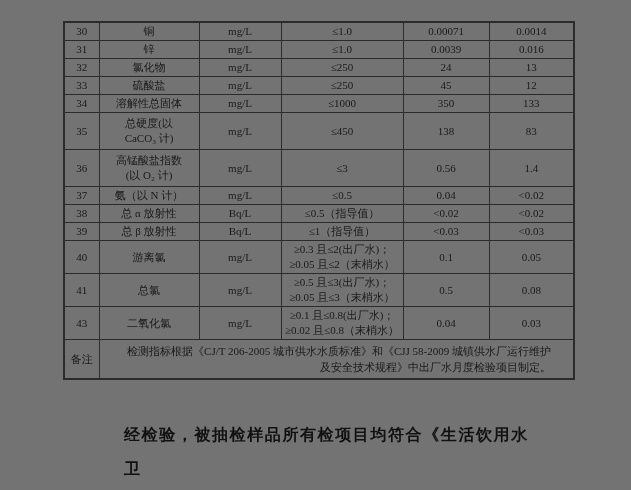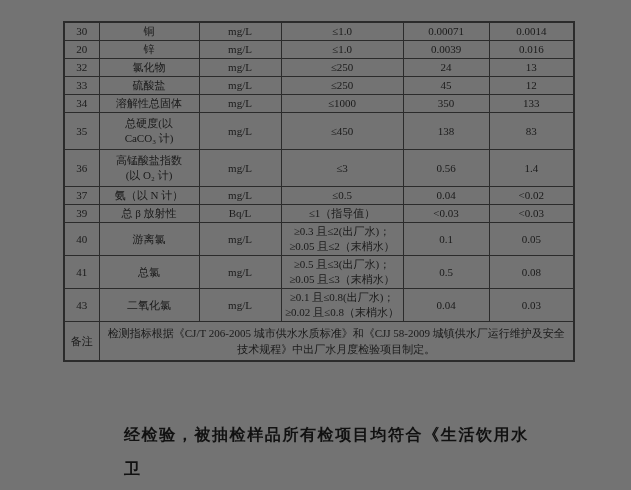--- a/index.html
+++ b/index.html
@@ -26,23 +26,23 @@
     border: 1px solid #2b2b2b;
     font-size: 11px;
     line-height: 15px;
     text-align: center;
     vertical-align: middle;
     padding: 1px 2px;
     white-space: pre-line;
     word-break: break-all;
   }
   table.report td.remark-text {
-    text-align: center;
+    text-align: right;
     white-space: normal;
-    padding: 3px 6px;
+    padding: 3px 22px;
     line-height: 16px;
   }
   col.c-no     { width: 35px; }
   col.c-item   { width: 100px; }
   col.c-unit   { width: 82px; }
   col.c-limit  { width: 122px; }
   col.c-res1   { width: 86px; }
   col.c-res2   { width: 85px; }
   tr.row-s  { height: 18px; }
   tr.row-m  { height: 31px; }
@@ -77,21 +77,21 @@
     <tbody id="rows-body">
         <tr class="row-s">
           <td>30</td>
           <td>铜</td>
           <td>mg/L</td>
           <td>≤1.0</td>
           <td>0.00071</td>
           <td>0.0014</td>
         </tr>
         <tr class="row-s">
-          <td>20</td>
+          <td>31</td>
           <td>锌</td>
           <td>mg/L</td>
           <td>≤1.0</td>
           <td>0.0039</td>
           <td>0.016</td>
         </tr>
         <tr class="row-s">
           <td>32</td>
           <td>氯化物</td>
           <td>mg/L</td>
@@ -132,20 +132,28 @@
           <td>≤3</td>
           <td>0.56</td>
           <td>1.4</td>
         </tr>
         <tr class="row-s">
           <td>37</td>
           <td>氨（以 N 计）</td>
           <td>mg/L</td>
           <td>≤0.5</td>
           <td>0.04</td>
+          <td>&lt;0.02</td>
+        </tr>
+        <tr class="row-s">
+          <td>38</td>
+          <td>总 α 放射性</td>
+          <td>Bq/L</td>
+          <td>≤0.5（指导值）</td>
+          <td>&lt;0.02</td>
           <td>&lt;0.02</td>
         </tr>
         <tr class="row-s">
           <td>39</td>
           <td>总 β 放射性</td>
           <td>Bq/L</td>
           <td>≤1（指导值）</td>
           <td>&lt;0.03</td>
           <td>&lt;0.03</td>
         </tr>

